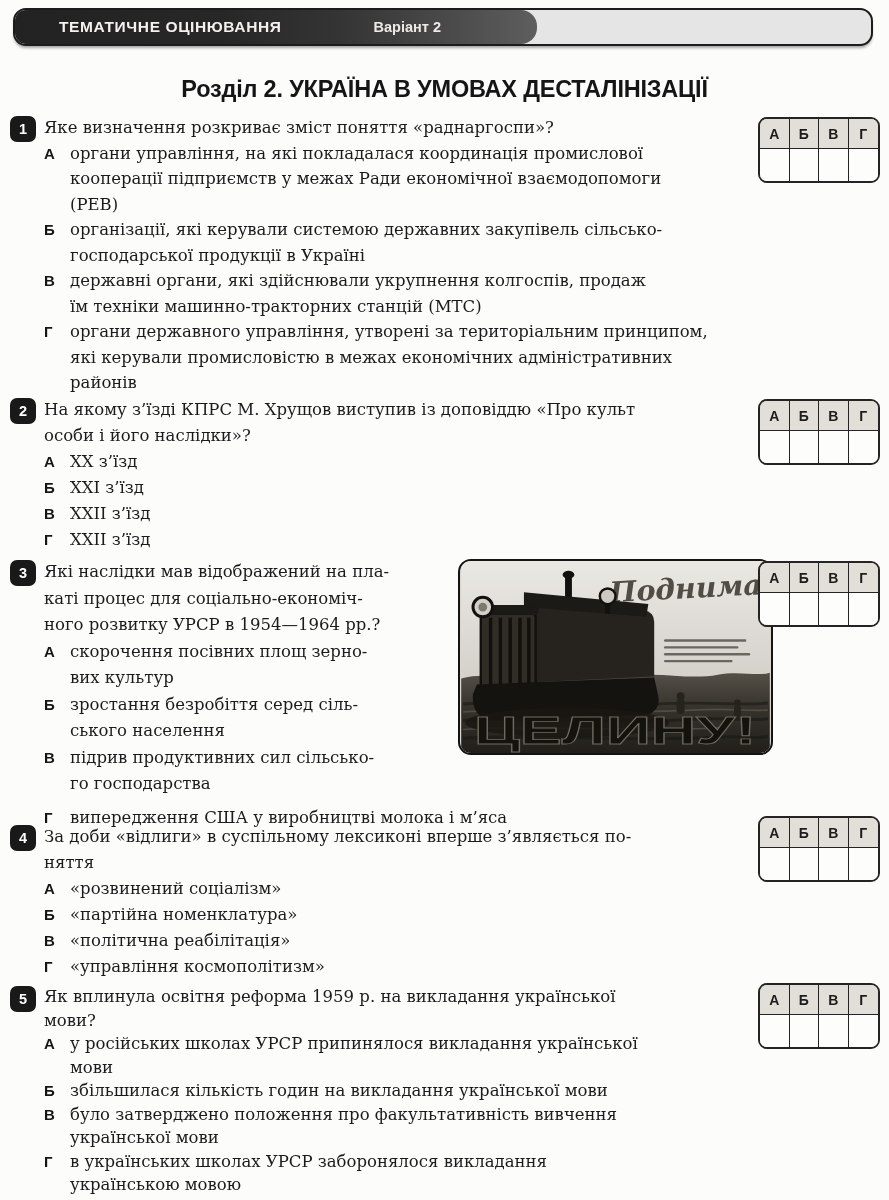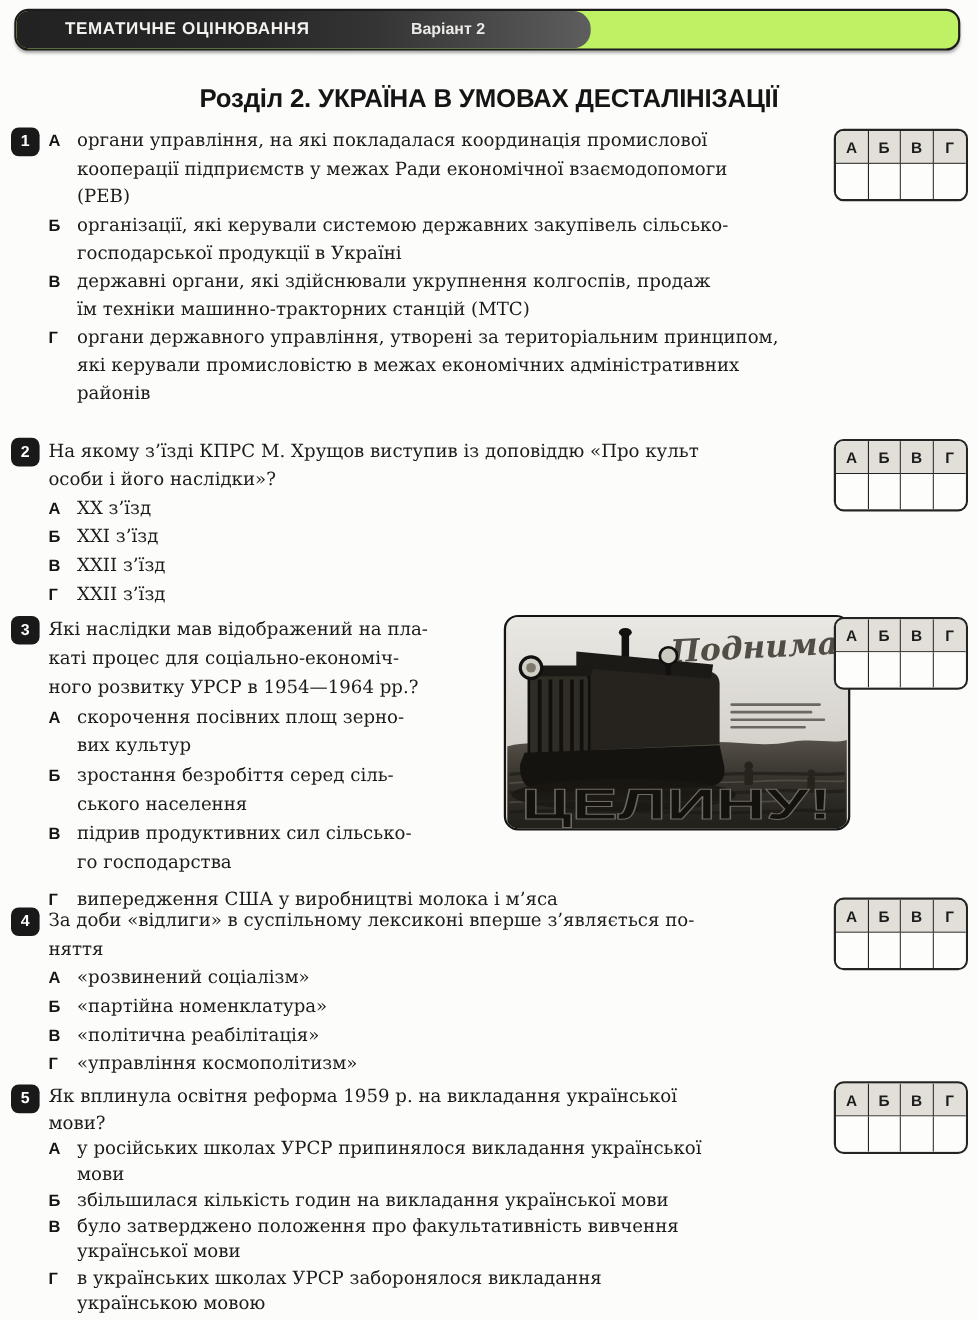--- a/index.html
+++ b/index.html
@@ -10,21 +10,21 @@
     background:#fcfcfa;
     color:#1b1b1b;
     font-family:"DejaVu Serif", serif;
     font-size:16.5px;
   }
 
   
   .topbar {
     position:absolute; left:13px; top:8px; width:860px; height:38px;
     border:2.5px solid #1c1c1c; border-radius:13px;
-    background:#bef264;
+    background:#e5e5e5;
     display:flex; align-items:center;
     box-shadow:0 3px 3px -1px rgba(0,0,0,.35);
     overflow:hidden;
   }
   .topbar-dark {
     flex:0 0 522px; height:100%;
     background:linear-gradient(90deg,#222 0%,#272727 40%,#343434 62%,#4b4b4b 84%,#5e5e5e 100%);
     border-radius:9px 16px 16px 9px;
     display:flex; align-items:center;
   }
@@ -119,20 +119,21 @@
     <span class="topbar-title">ТЕМАТИЧНЕ ОЦІНЮВАННЯ</span>
     <span class="topbar-variant">Варіант 2</span>
   </div>
 </div>
 
 <div class="section-title">Розділ 2. УКРАЇНА В УМОВАХ ДЕСТАЛІНІЗАЦІЇ</div>
 
 <div class="question q1">
   <div class="badge">1</div>
   <div class="qcontent">
+    <div class="stem">Яке визначення розкриває зміст поняття «раднаргоспи»?</div>
     <div class="option">
       <span class="opt-letter">А</span>
       <span class="opt-text">органи управління, на які покладалася координація промислової
 кооперації підприємств у межах Ради економічної взаємодопомоги
 (РЕВ)</span>
     </div>
     <div class="option">
       <span class="opt-letter">Б</span>
       <span class="opt-text">організації, які керували системою державних закупівель сільсько-
 господарської продукції в Україні</span>

